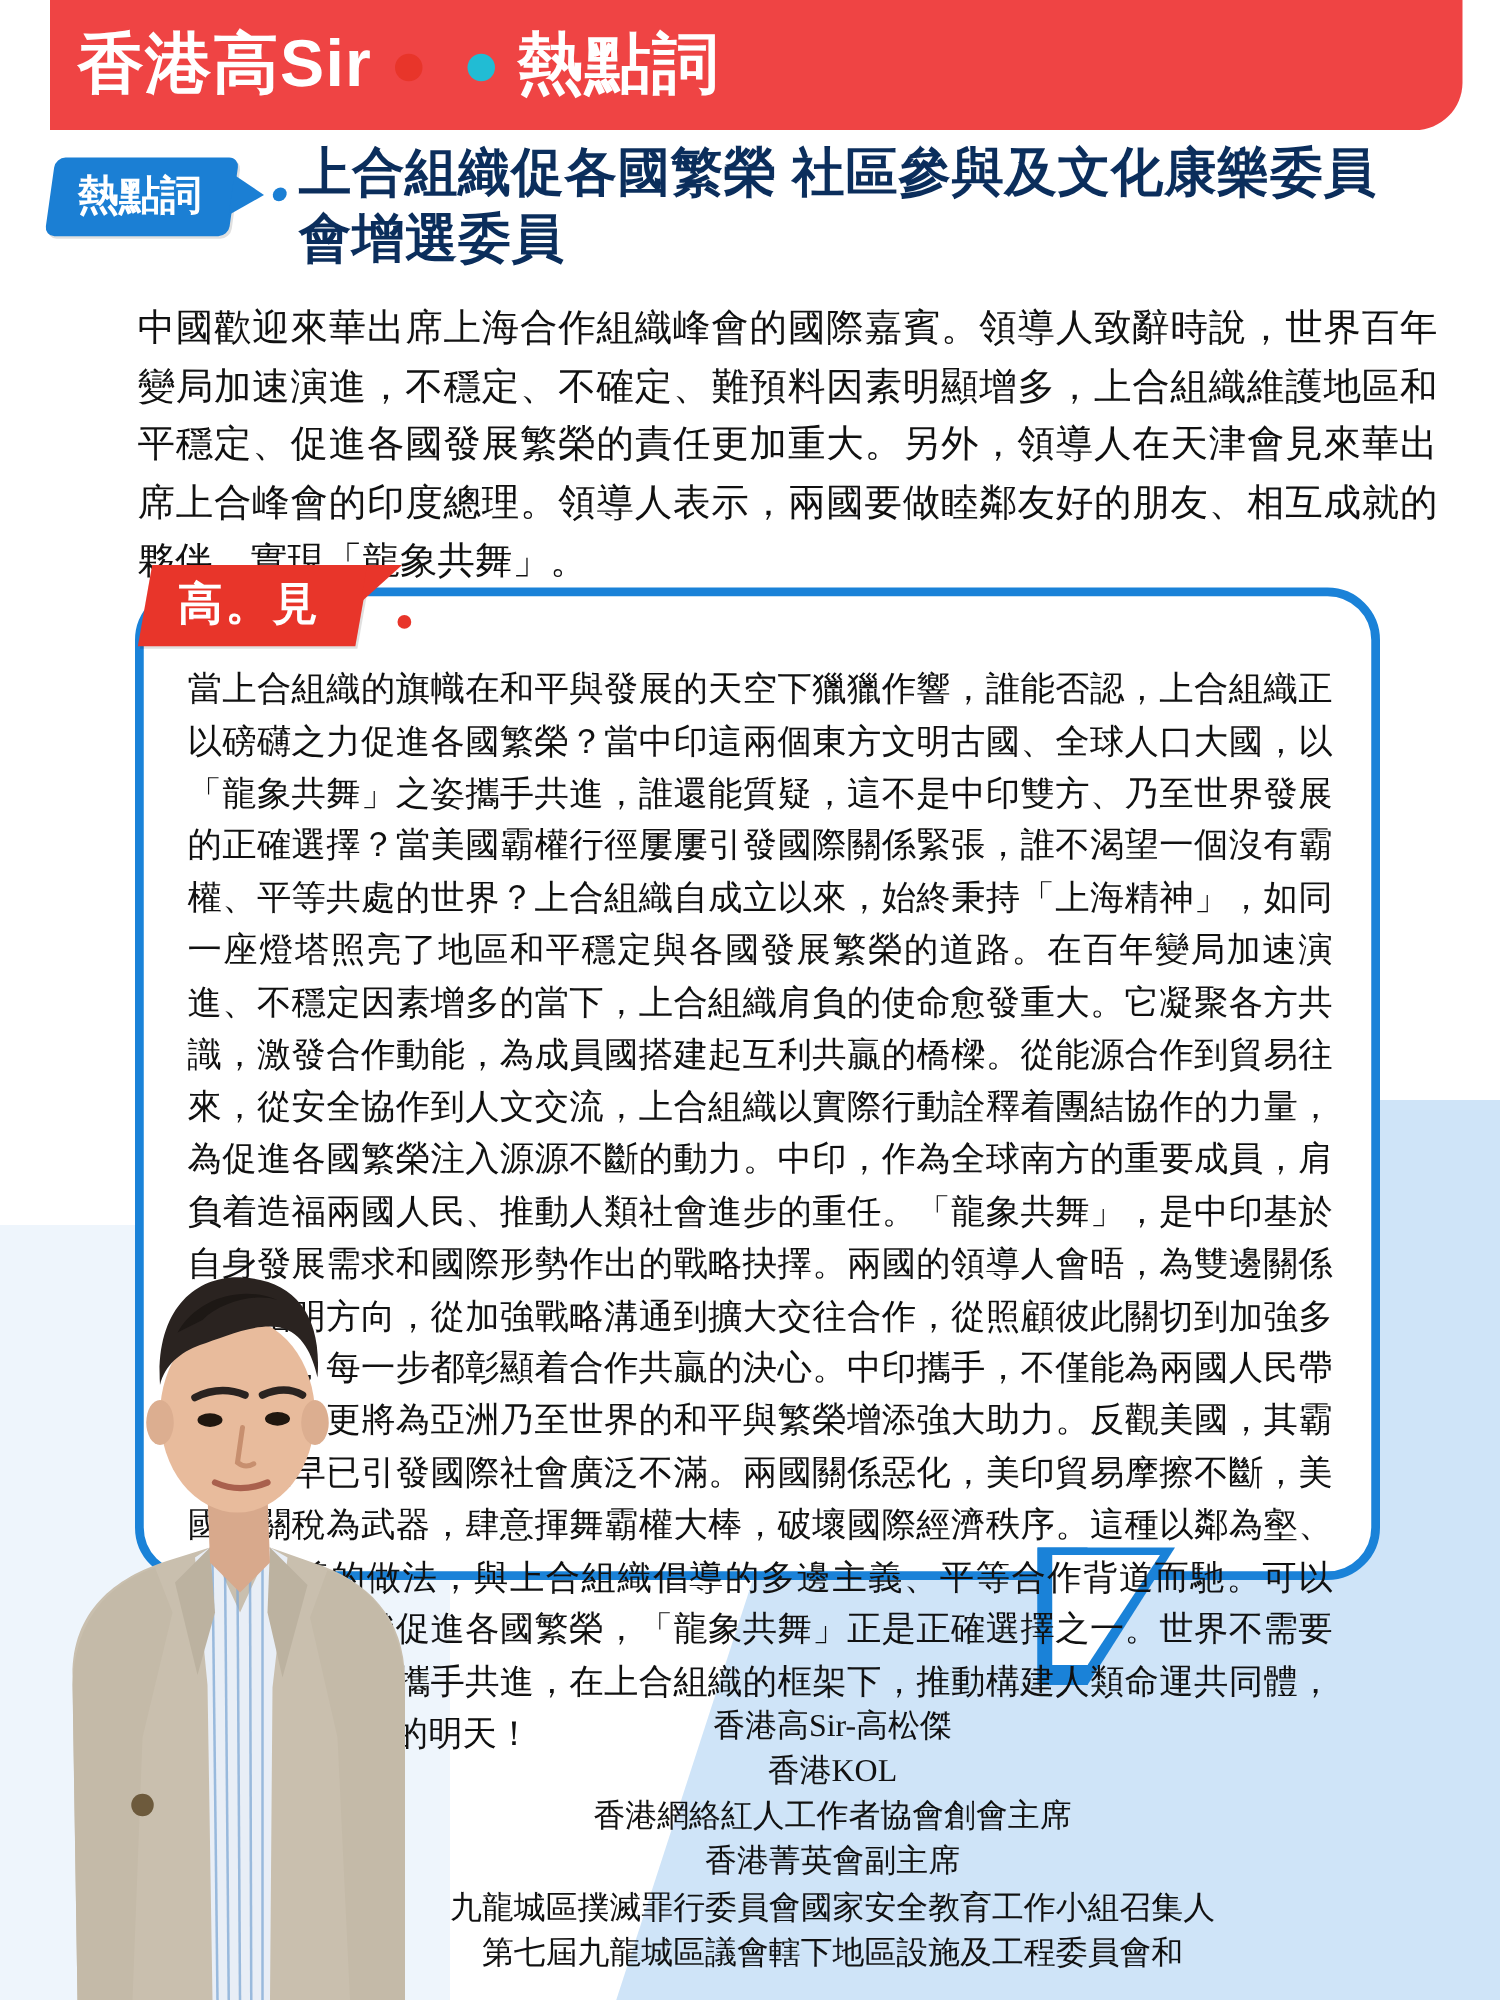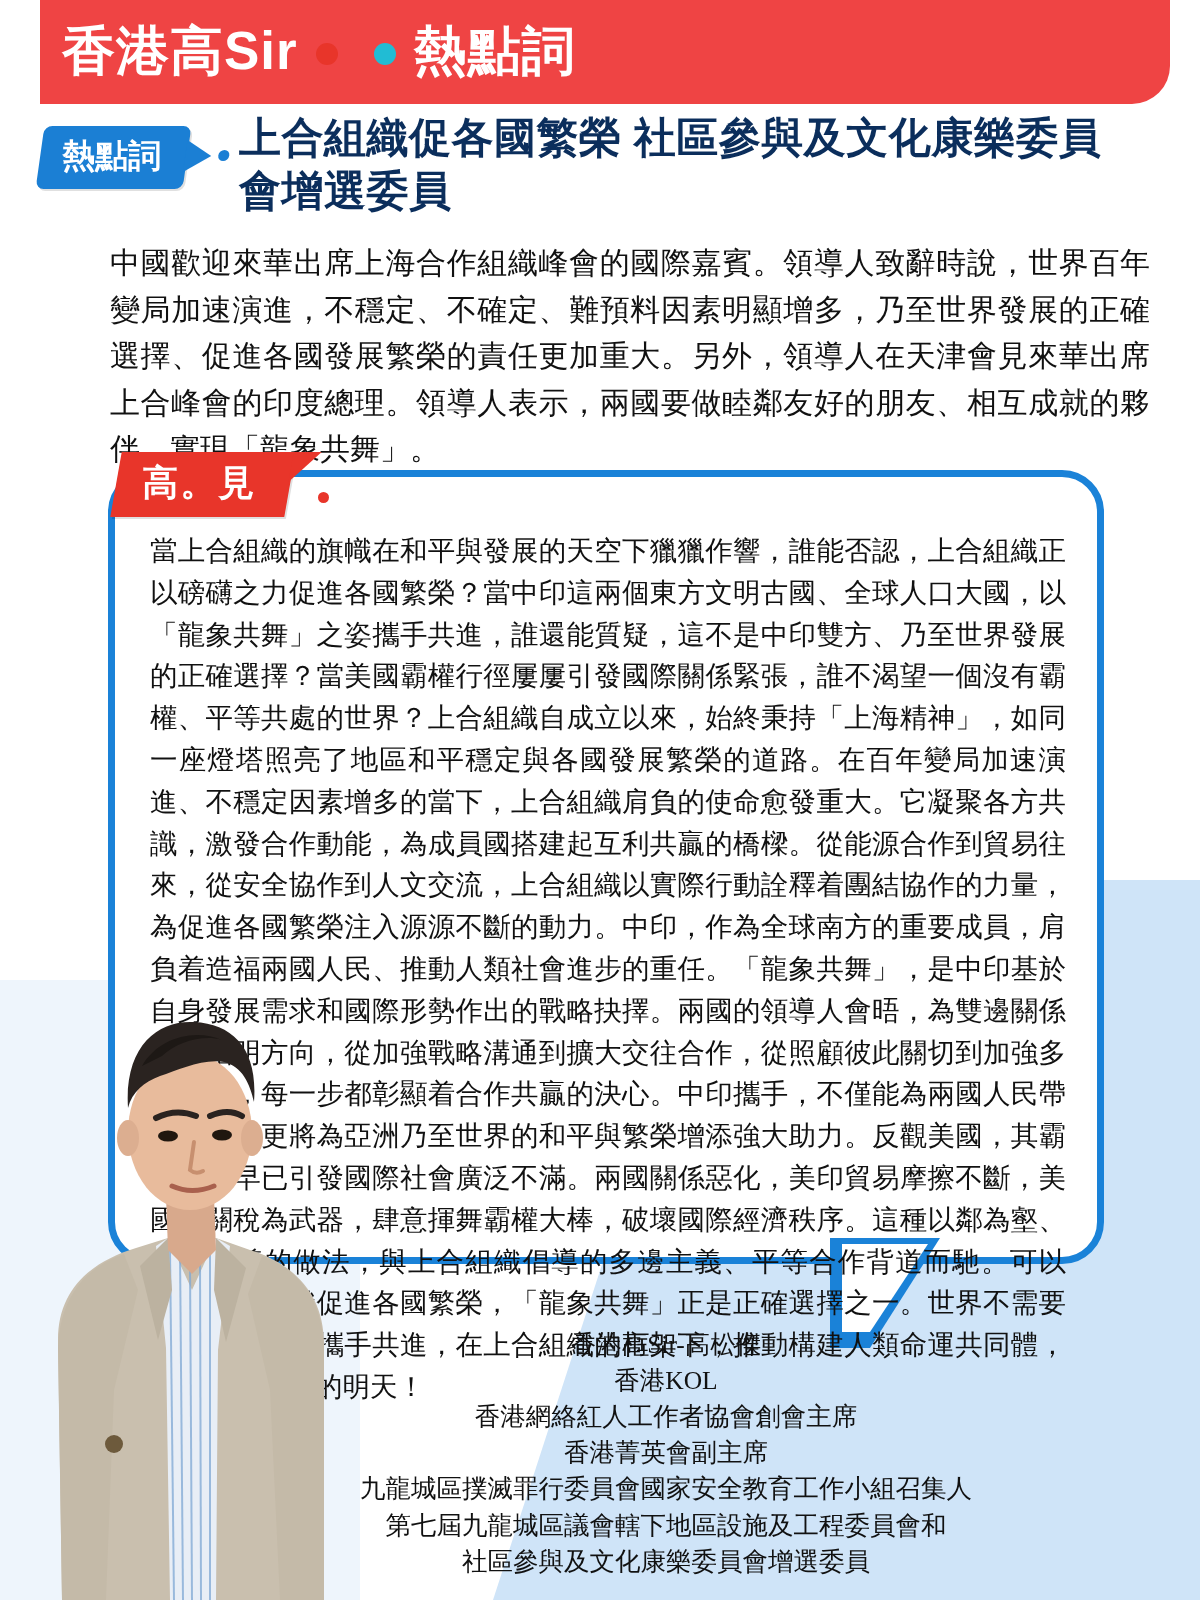--- a/index.html
+++ b/index.html
@@ -252,21 +252,21 @@
 </div>
 
 <div class="topic-row">
   <div class="topic-tag">
     <span>熱點詞</span>
     <i class="topic-dot"></i>
   </div>
   <div class="topic-headline">上合組織促各國繁榮  社區參與及文化康樂委員會增選委員</div>
 </div>
 
-<div class="lead">中國歡迎來華出席上海合作組織峰會的國際嘉賓。領導人致辭時說，世界百年變局加速演進，不穩定、不確定、難預料因素明顯增多，乃至世界發展的正確選擇、促進各國發展繁榮的責任更加重大。另外，領導人在天津會見來華出席上合峰會的印度總理。領導人表示，兩國要做睦鄰友好的朋友、相互成就的夥伴，實現「龍象共舞」。</div>
+<div class="lead">中國歡迎來華出席上海合作組織峰會的國際嘉賓。領導人致辭時說，世界百年變局加速演進，不穩定、不確定、難預料因素明顯增多，上合組織維護地區和平穩定、促進各國發展繁榮的責任更加重大。另外，領導人在天津會見來華出席上合峰會的印度總理。領導人表示，兩國要做睦鄰友好的朋友、相互成就的夥伴，實現「龍象共舞」。</div>
 
 <div class="bubble"></div>
 <div class="bubble-tail"></div>
 
 <div class="opinion-tag">
   <span>高。見</span>
 </div>
 <div class="opinion-dot"></div>
 
 <div class="opinion-body">
@@ -319,14 +319,13 @@
   </svg>
 </div>
 
 <div class="credits">
   <div>香港高Sir-高松傑</div>
   <div>香港KOL</div>
   <div>香港網絡紅人工作者協會創會主席</div>
   <div>香港菁英會副主席</div>
   <div>九龍城區撲滅罪行委員會國家安全教育工作小組召集人</div>
   <div>第七屆九龍城區議會轄下地區設施及工程委員會和</div>
-  <div>社區參與及文化康樂委員會增選委員</div>
 </div>
 
 </body></html>

